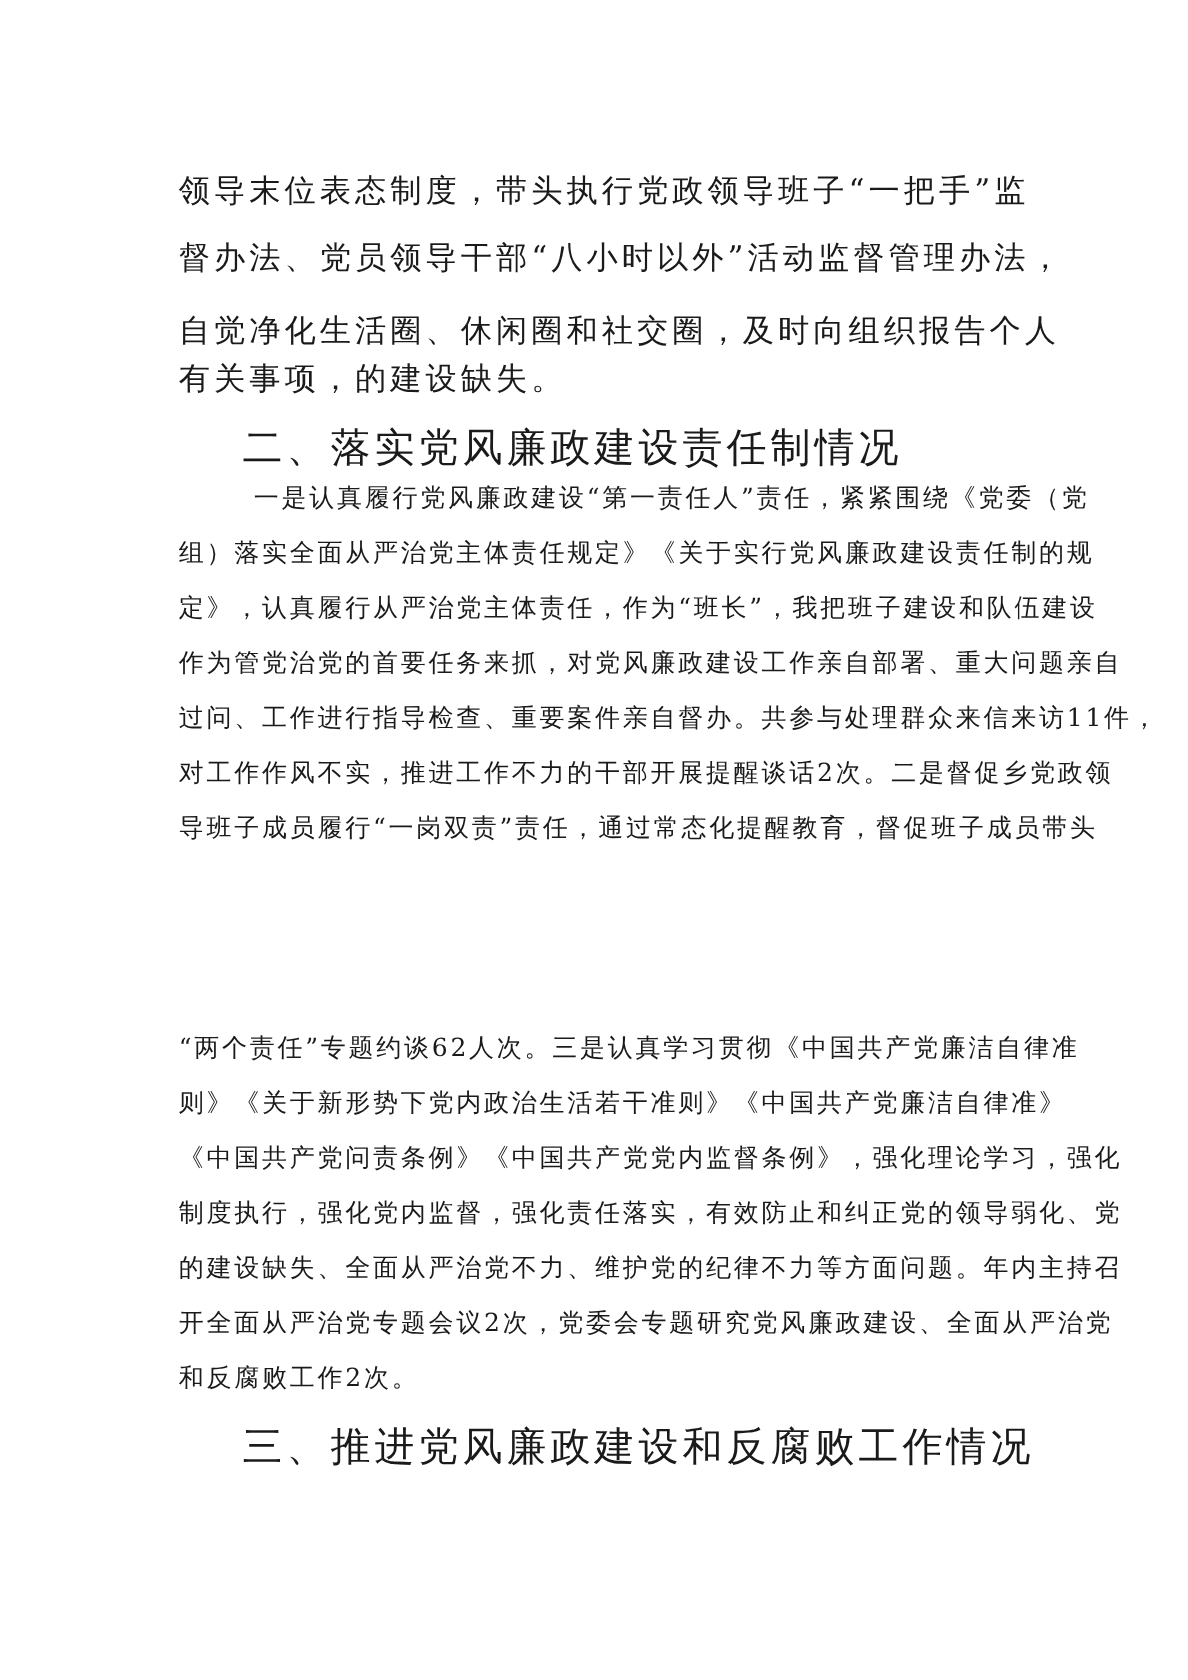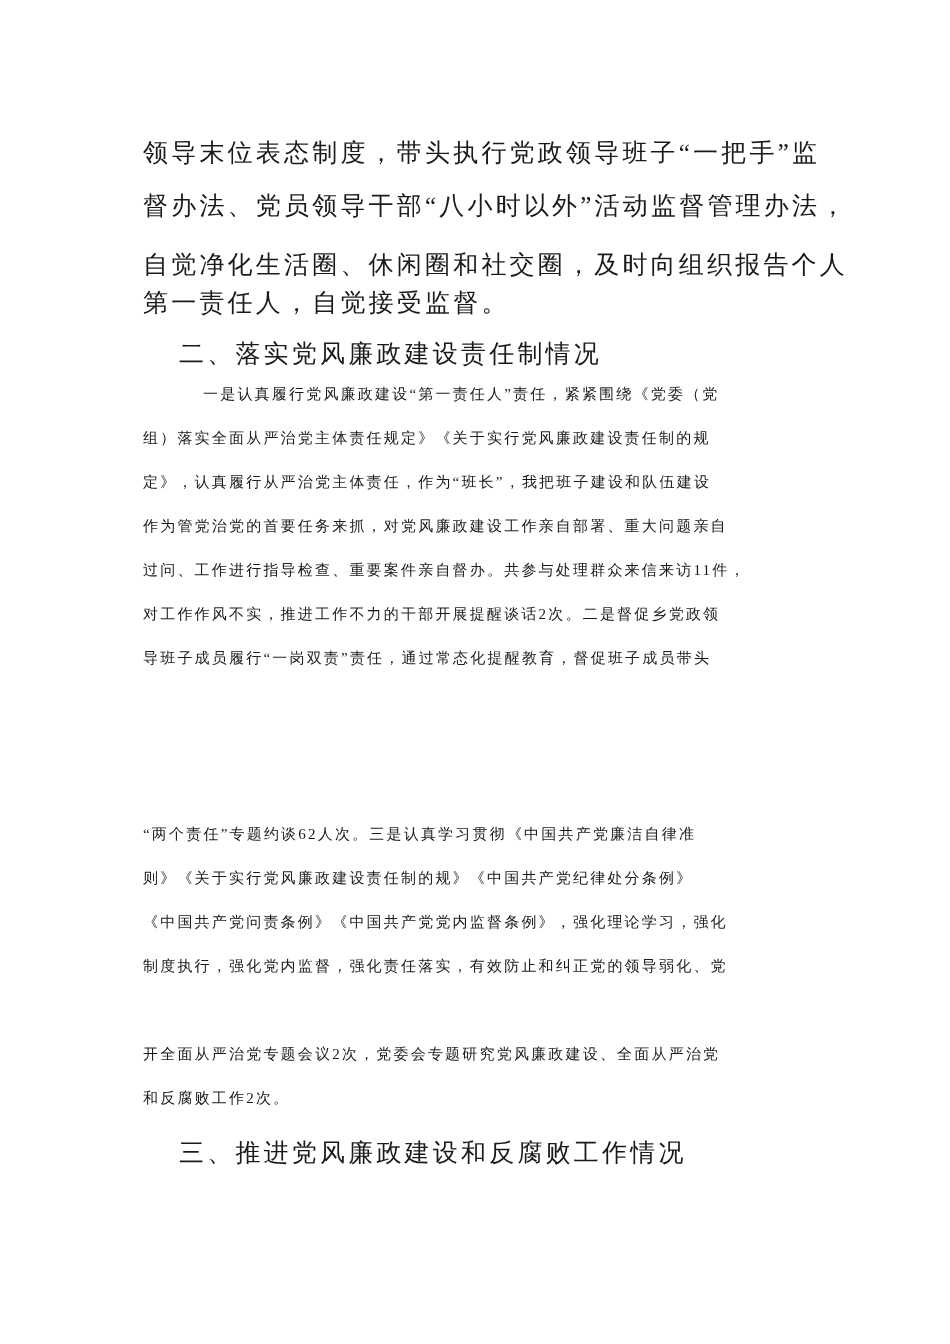--- a/index.html
+++ b/index.html
@@ -1,42 +1,43 @@
 <!DOCTYPE html>
 <html><head>
   <meta charset="utf-8">
   <style>
     html, body { margin: 0; padding: 0; background: #ffffff; }
     body { width: 950px; height: 1344px; position: relative; overflow: hidden;
       font-family: "DejaVu Serif", "Liberation Serif", serif; color: #1a1a1a; }
-    .page { position: absolute; left: 0; top: 0; width: 950px; height: 976px; font-family: Liberation Serif, serif; }
+    .page { position: absolute; left: 0; top: 0; width: 950px; height: 976px; }
     .line { position: absolute; white-space: nowrap; }
     .big { font-size: 25px; letter-spacing: 3.2px; left: 143px; }
-    .small { font-size: 15px; letter-spacing: 2.2px; left: 143px; }
-    .heading { font-size: 25px; letter-spacing: 3.2px; left: 179px; }
+    .small { font-size: 20px; letter-spacing: 2.2px; left: 143px; }
+    .heading { font-size: 32px; letter-spacing: 3.2px; left: 194px; }
   </style>
 </head>
 <body>
 
 <div class="page">
   <div class="line big" style="top:136px">领导末位表态制度，带头执行党政领导班子“一把手”监</div>
   <div class="line big" style="top:189px">督办法、党员领导干部“八小时以外”活动监督管理办法，</div>
   <div class="line big" style="top:248px">自觉净化生活圈、休闲圈和社交圈，及时向组织报告个人</div>
-  <div class="line big" style="top:286px">第一责任人，自觉接受监督。</div>
+  <div class="line big" style="top:286px">有关事项，的建设缺失。</div>
 
   <div class="line heading" style="top:337px">二、落实党风廉政建设责任制情况</div>
 
   <div class="line small" style="top:385px; left:203px">一是认真履行党风廉政建设“第一责任人”责任，紧紧围绕《党委（党</div>
   <div class="line small" style="top:429px">组）落实全面从严治党主体责任规定》《关于实行党风廉政建设责任制的规</div>
   <div class="line small" style="top:473px">定》，认真履行从严治党主体责任，作为“班长”，我把班子建设和队伍建设</div>
   <div class="line small" style="top:517px">作为管党治党的首要任务来抓，对党风廉政建设工作亲自部署、重大问题亲自</div>
   <div class="line small" style="top:561px">过问、工作进行指导检查、重要案件亲自督办。共参与处理群众来信来访11件，</div>
   <div class="line small" style="top:605px">对工作作风不实，推进工作不力的干部开展提醒谈话2次。二是督促乡党政领</div>
   <div class="line small" style="top:649px">导班子成员履行“一岗双责”责任，通过常态化提醒教育，督促班子成员带头</div>
   <div class="line small" style="top:825px">“两个责任”专题约谈62人次。三是认真学习贯彻《中国共产党廉洁自律准</div>
-  <div class="line small" style="top:869px">则》《关于实行党风廉政建设责任制的规》《中国共产党纪律处分条例》</div>
+  <div class="line small" style="top:869px">则》《关于新形势下党内政治生活若干准则》《中国共产党廉洁自律准》</div>
   <div class="line small" style="top:913px">《中国共产党问责条例》《中国共产党党内监督条例》，强化理论学习，强化</div>
   <div class="line small" style="top:957px">制度执行，强化党内监督，强化责任落实，有效防止和纠正党的领导弱化、党</div>
+  <div class="line small" style="top:1001px">的建设缺失、全面从严治党不力、维护党的纪律不力等方面问题。年内主持召</div>
   <div class="line small" style="top:1045px">开全面从严治党专题会议2次，党委会专题研究党风廉政建设、全面从严治党</div>
   <div class="line small" style="top:1089px">和反腐败工作2次。</div>
 
   <div class="line heading" style="top:1136px">三、推进党风廉政建设和反腐败工作情况</div>
 </div>
 
 </body></html>

